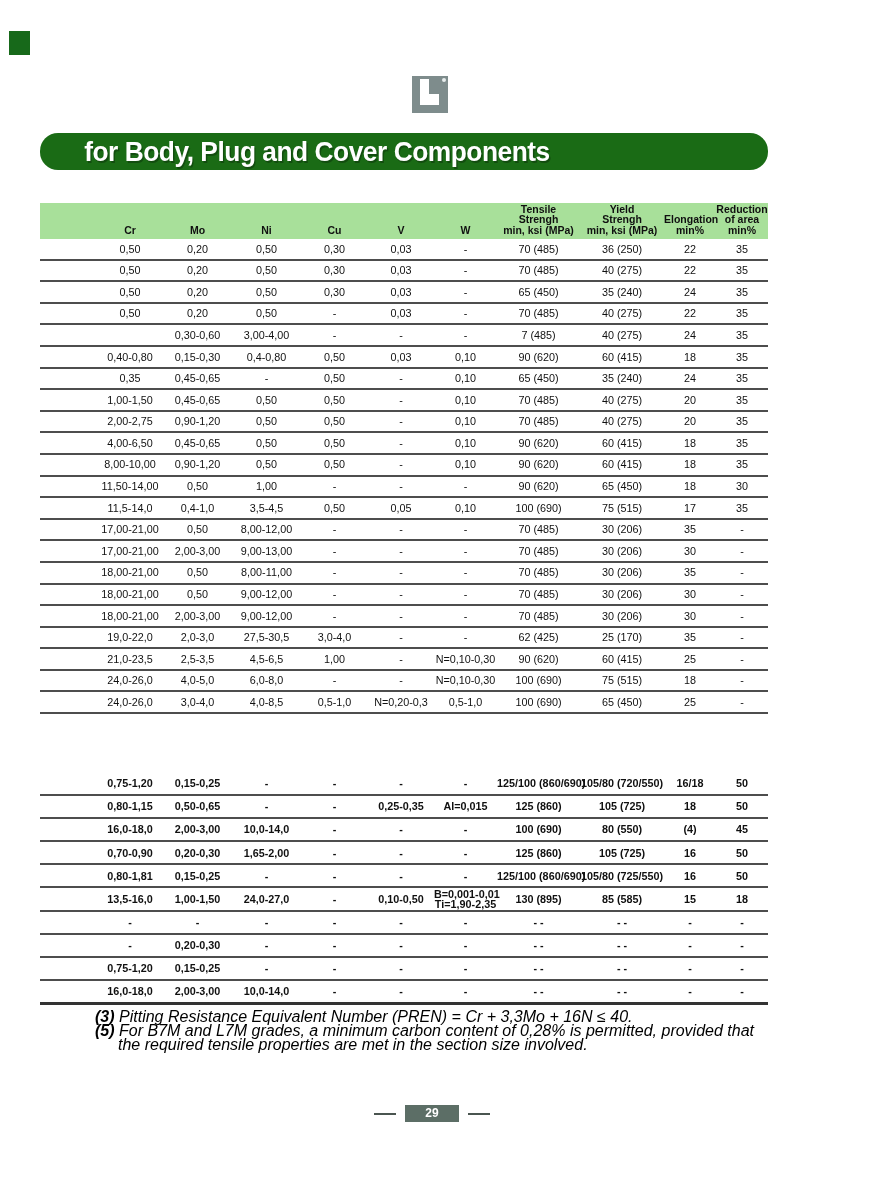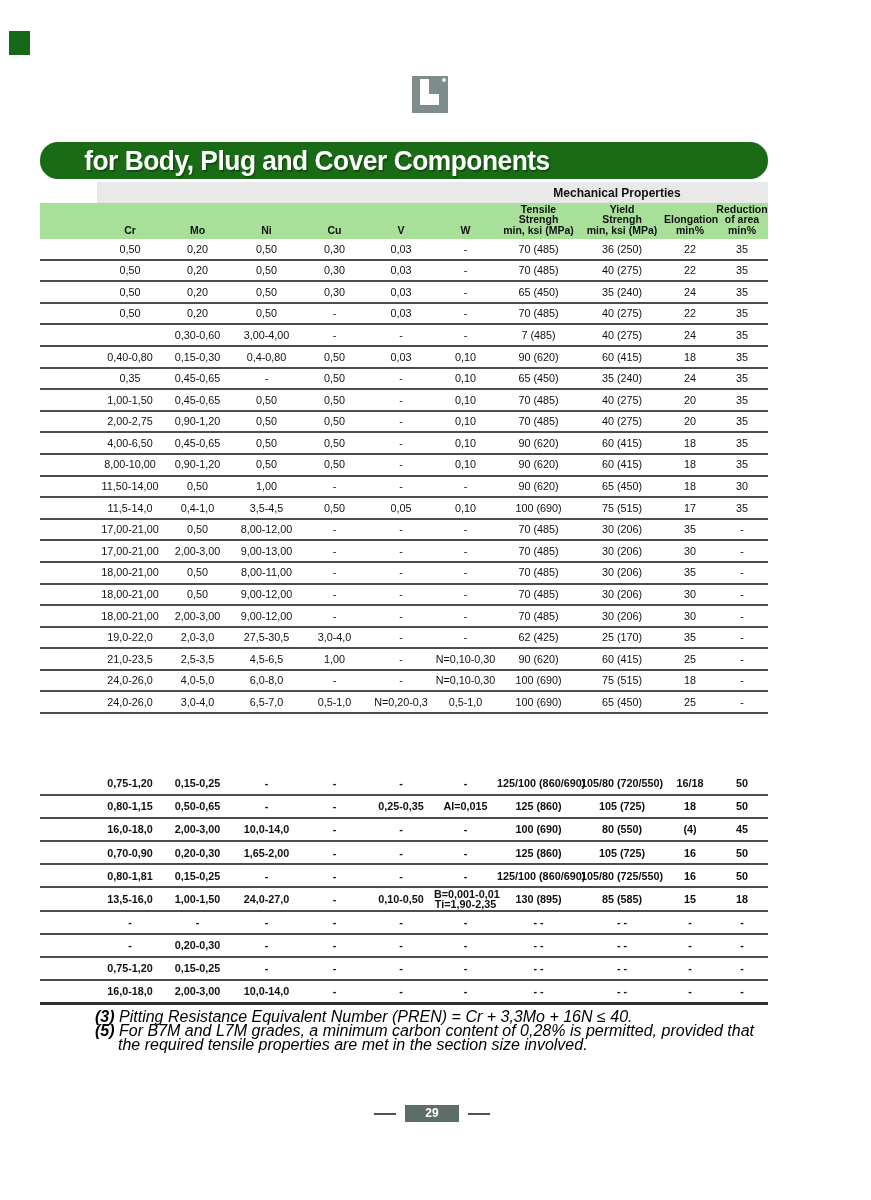--- a/index.html
+++ b/index.html
@@ -13,21 +13,21 @@
   .logo{position:absolute;left:412px;top:76px;width:36px;height:37px;background:#7e8c8c;}
   .logo .v{position:absolute;left:8px;top:3px;width:9px;height:26px;background:#fff;}
   .logo .h{position:absolute;left:8px;top:18px;width:19px;height:11px;background:#fff;}
   .logo .dot{position:absolute;right:2px;top:2px;width:4px;height:4px;background:#e7eded;border-radius:50%;}
 
   
   .bar{position:absolute;left:40px;width:728px;height:37px;background:#1a6b15;color:#fff;
        display:flex;align-items:center;}
   .bar .t{padding-left:47px;font-size:28px;font-weight:bold;letter-spacing:-.5px;white-space:nowrap;
           transform:scaleX(.94);transform-origin:left center;text-shadow:1.5px 1.5px 0 rgba(0,0,0,.28);}
-  #bar1{top:142px;border-radius:18px;} #bar2{top:736px;} #bar2 .t{font-size:27px;}
+  #bar1{top:133px;border-radius:18px;} #bar2{top:736px;} #bar2 .t{font-size:27px;}
 
   
   .band{position:absolute;left:97px;top:182px;width:671px;height:21px;background:#e9e9e9;}
   .band .lbl{position:absolute;left:378px;top:0;width:284px;height:21px;display:flex;
              align-items:center;justify-content:center;font-weight:bold;font-size:12px;color:#101010;}
 
   
   table{border-collapse:collapse;table-layout:fixed;position:absolute;left:40px;width:728px;}
   #t1{top:203px;} #t2{top:773px;font-weight:bold;}
   th,td{padding:0;margin:0;text-align:center;overflow:visible;}
@@ -61,23 +61,20 @@
   <div class="logo">
     <div class="v"></div>
     <div class="h"></div>
     <div class="dot"></div>
   </div>
 
   <div class="bar" id="bar1">
     <span class="t">for Body, Plug and Cover Components</span>
   </div>
 
-  <div class="band">
-    <span class="lbl">Mechanical Properties</span>
-  </div>
 
   <table id="t1">
     <colgroup>
       <col style="width:57px">
         <col style="width:66px">
         <col style="width:69px">
         <col style="width:69px">
       <col style="width:67px">
         <col style="width:66px">
         <col style="width:63px">
@@ -372,21 +369,21 @@
           <td>N=0,10-0,30</td>
           <td>100 (690)</td>
           <td>75 (515)</td>
           <td>18</td>
           <td>-</td>
         </tr>
         <tr>
           <td></td>
           <td>24,0-26,0</td>
           <td>3,0-4,0</td>
-          <td>6,5-7,0</td>
+          <td>4,0-8,5</td>
           <td>0,5-1,0</td>
           <td>N=0,20-0,3</td>
           <td>0,5-1,0</td>
           <td>100 (690)</td>
           <td>65 (450)</td>
           <td>25</td>
           <td>-</td>
         </tr>
       </tbody>
   </table>

